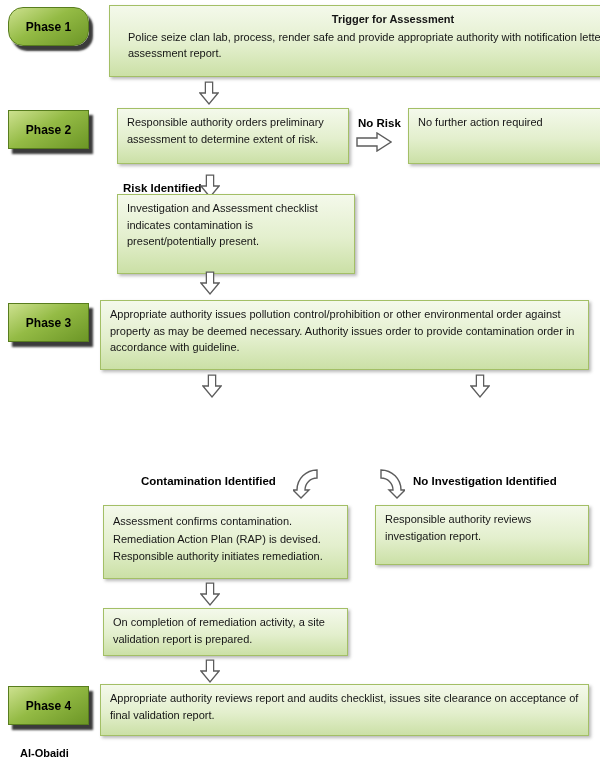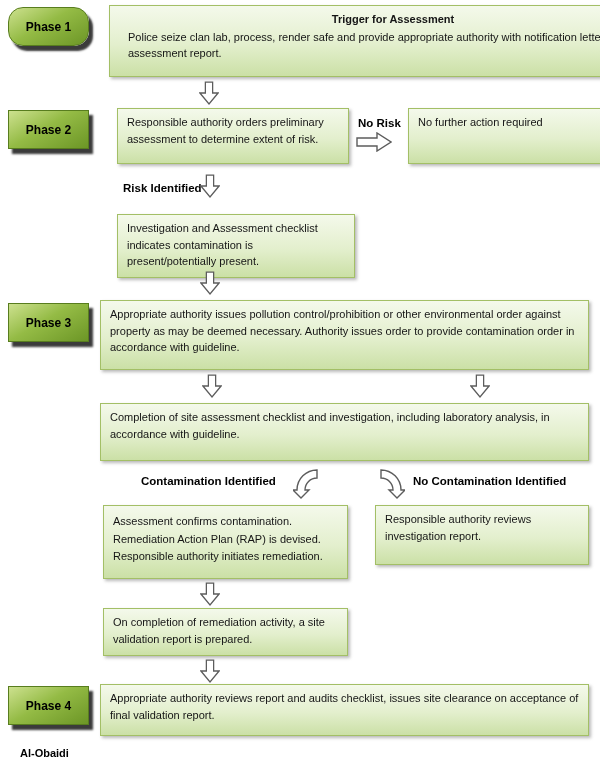--- a/index.html
+++ b/index.html
@@ -62,21 +62,21 @@
     <div>No further action required</div>
   </div>
 
   <div class="abs blabel" style="left:123px; top:182px;">Risk Identified</div>
   <div class="abs" style="left:200px; top:174px;">
     <svg width="20" height="24" viewBox="0 0 22 26">
         <path d="M7 1 H15 V13 H21 L11 25 L1 13 H7 Z" fill="#ffffff" stroke="#5c5c5c" stroke-width="1.4"></path>
       </svg>
   </div>
 
-  <div class="abs box" style="left:117px; top:214px; width:238px; height:64px;">
+  <div class="abs box" style="left:117px; top:194px; width:238px; height:80px;">
     <div>Investigation and Assessment checklist indicates contamination is present/potentially present.</div>
   </div>
 
   <div class="abs" style="left:200px; top:271px;">
     <svg width="20" height="24" viewBox="0 0 22 26">
         <path d="M7 1 H15 V13 H21 L11 25 L1 13 H7 Z" fill="#ffffff" stroke="#5c5c5c" stroke-width="1.4"></path>
       </svg>
   </div>
 
   <div class="abs box" style="left:100px; top:300px; width:489px; height:70px;">
@@ -87,36 +87,33 @@
     <svg width="20" height="24" viewBox="0 0 22 26">
         <path d="M7 1 H15 V13 H21 L11 25 L1 13 H7 Z" fill="#ffffff" stroke="#5c5c5c" stroke-width="1.4"></path>
       </svg>
   </div>
   <div class="abs" style="left:470px; top:374px;">
     <svg width="20" height="24" viewBox="0 0 22 26">
         <path d="M7 1 H15 V13 H21 L11 25 L1 13 H7 Z" fill="#ffffff" stroke="#5c5c5c" stroke-width="1.4"></path>
       </svg>
   </div>
 
-  <div class="abs box" style="left:100px; top:403px; width:489px; height:58px;">
-    <div>Completion of site assessment checklist and investigation, including laboratory analysis, in accordance with guideline.</div>
-  </div>
 
   <div class="abs blabel" style="left:141px; top:475px;">Contamination Identified</div>
   <div class="abs" style="left:293px; top:466px;">
     <svg width="26" height="34" viewBox="0 0 26 34">
         <path d="M 24 4 A 20 20 0 0 0 4 24 L 0 24 L 8 32 L 16 24 L 12 24 A 12 12 0 0 1 24 12 Z" fill="#ffffff" stroke="#5c5c5c" stroke-width="1.4"></path>
       </svg>
   </div>
   <div class="abs" style="left:379px; top:466px;">
     <svg width="26" height="34" viewBox="0 0 26 34">
         <path transform="translate(26,0) scale(-1,1)" d="M 24 4 A 20 20 0 0 0 4 24 L 0 24 L 8 32 L 16 24 L 12 24 A 12 12 0 0 1 24 12 Z" fill="#ffffff" stroke="#5c5c5c" stroke-width="1.4"></path>
       </svg>
   </div>
-  <div class="abs blabel" style="left:413px; top:475px;">No Contamination Identified</div>
+  <div class="abs blabel" style="left:413px; top:475px;">No Investigation Identified</div>
 
   <div class="abs box" style="left:103px; top:505px; width:245px; height:74px; padding:7px 9px; line-height:1.6;">
     <div>Assessment confirms contamination. Remediation Action Plan (RAP) is devised. Responsible authority initiates remediation.</div>
   </div>
   <div class="abs box" style="left:375px; top:505px; width:214px; height:60px;">
     <div>Responsible authority reviews investigation report.</div>
   </div>
 
   <div class="abs" style="left:200px; top:582px;">
     <svg width="20" height="24" viewBox="0 0 22 26">

